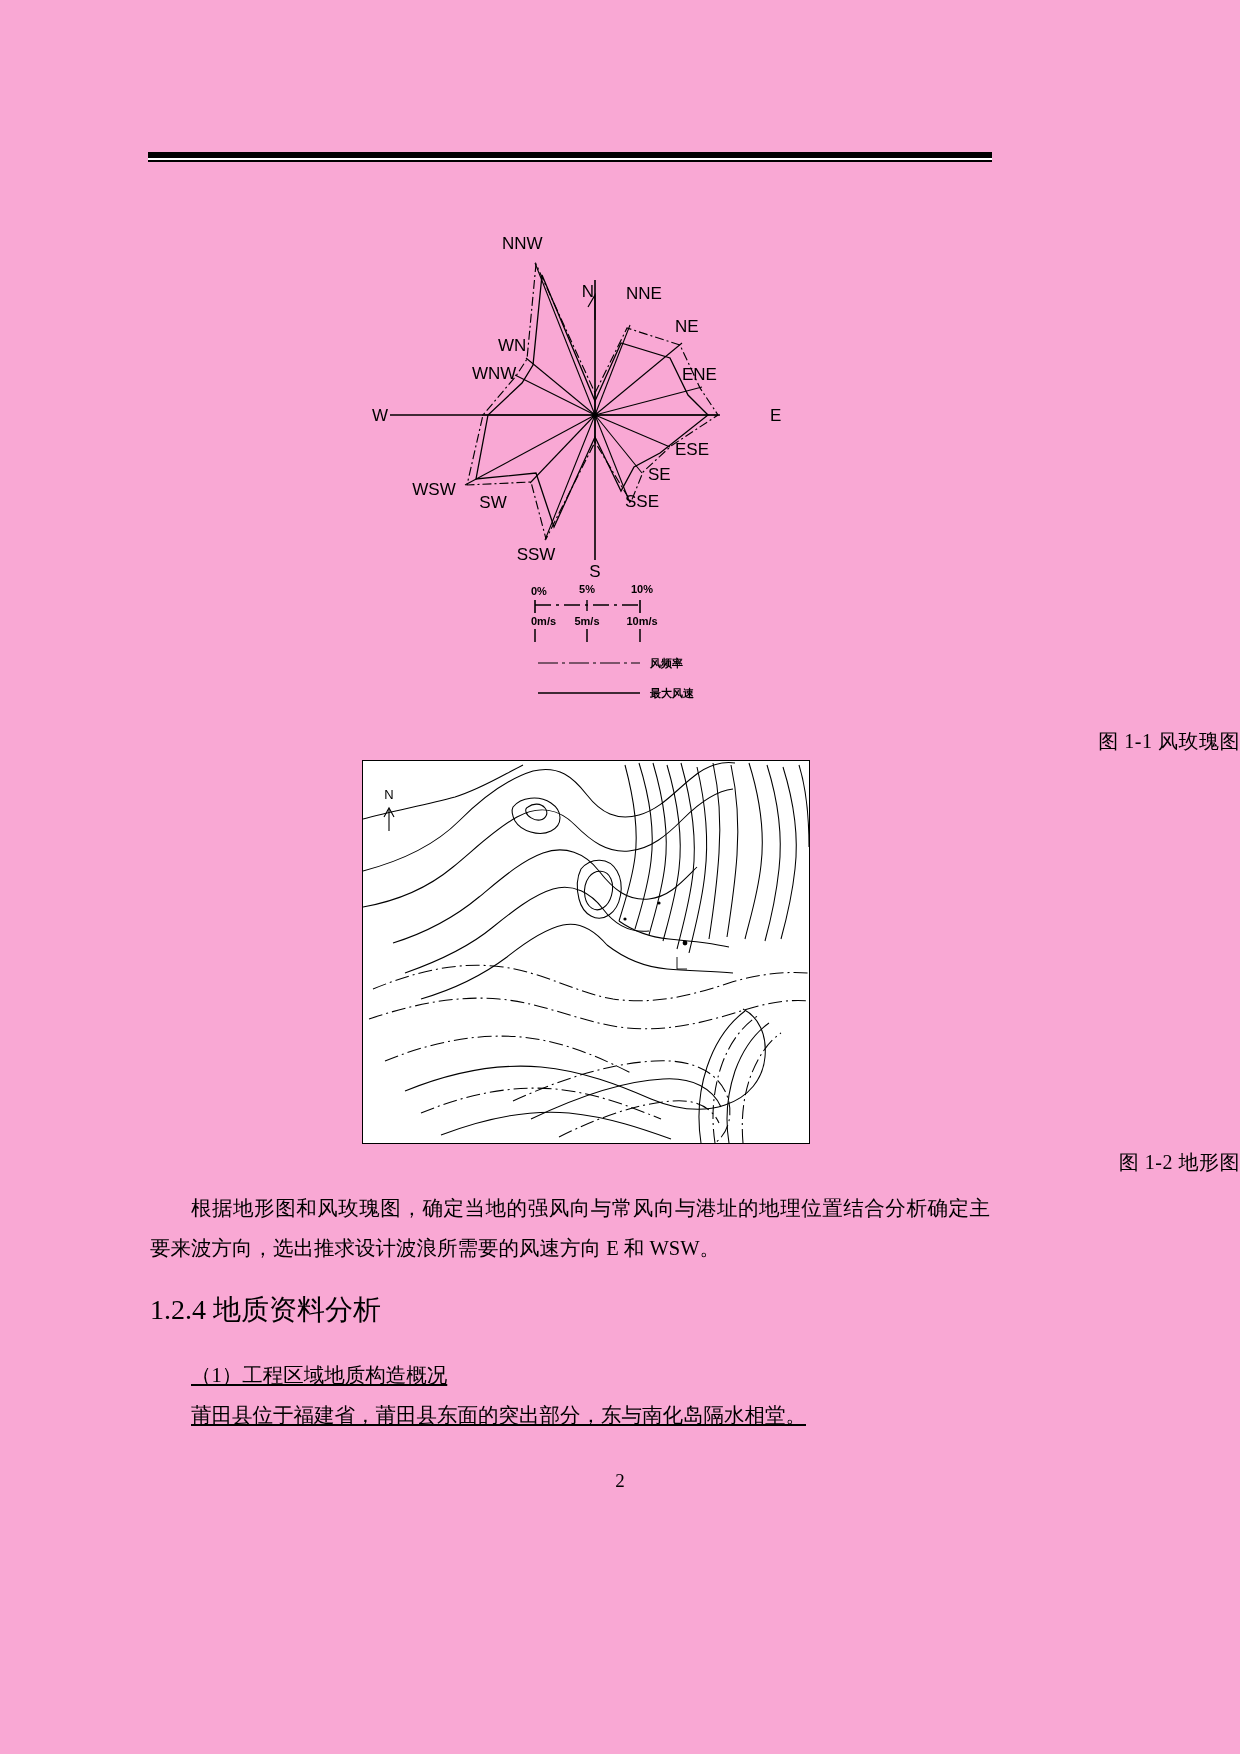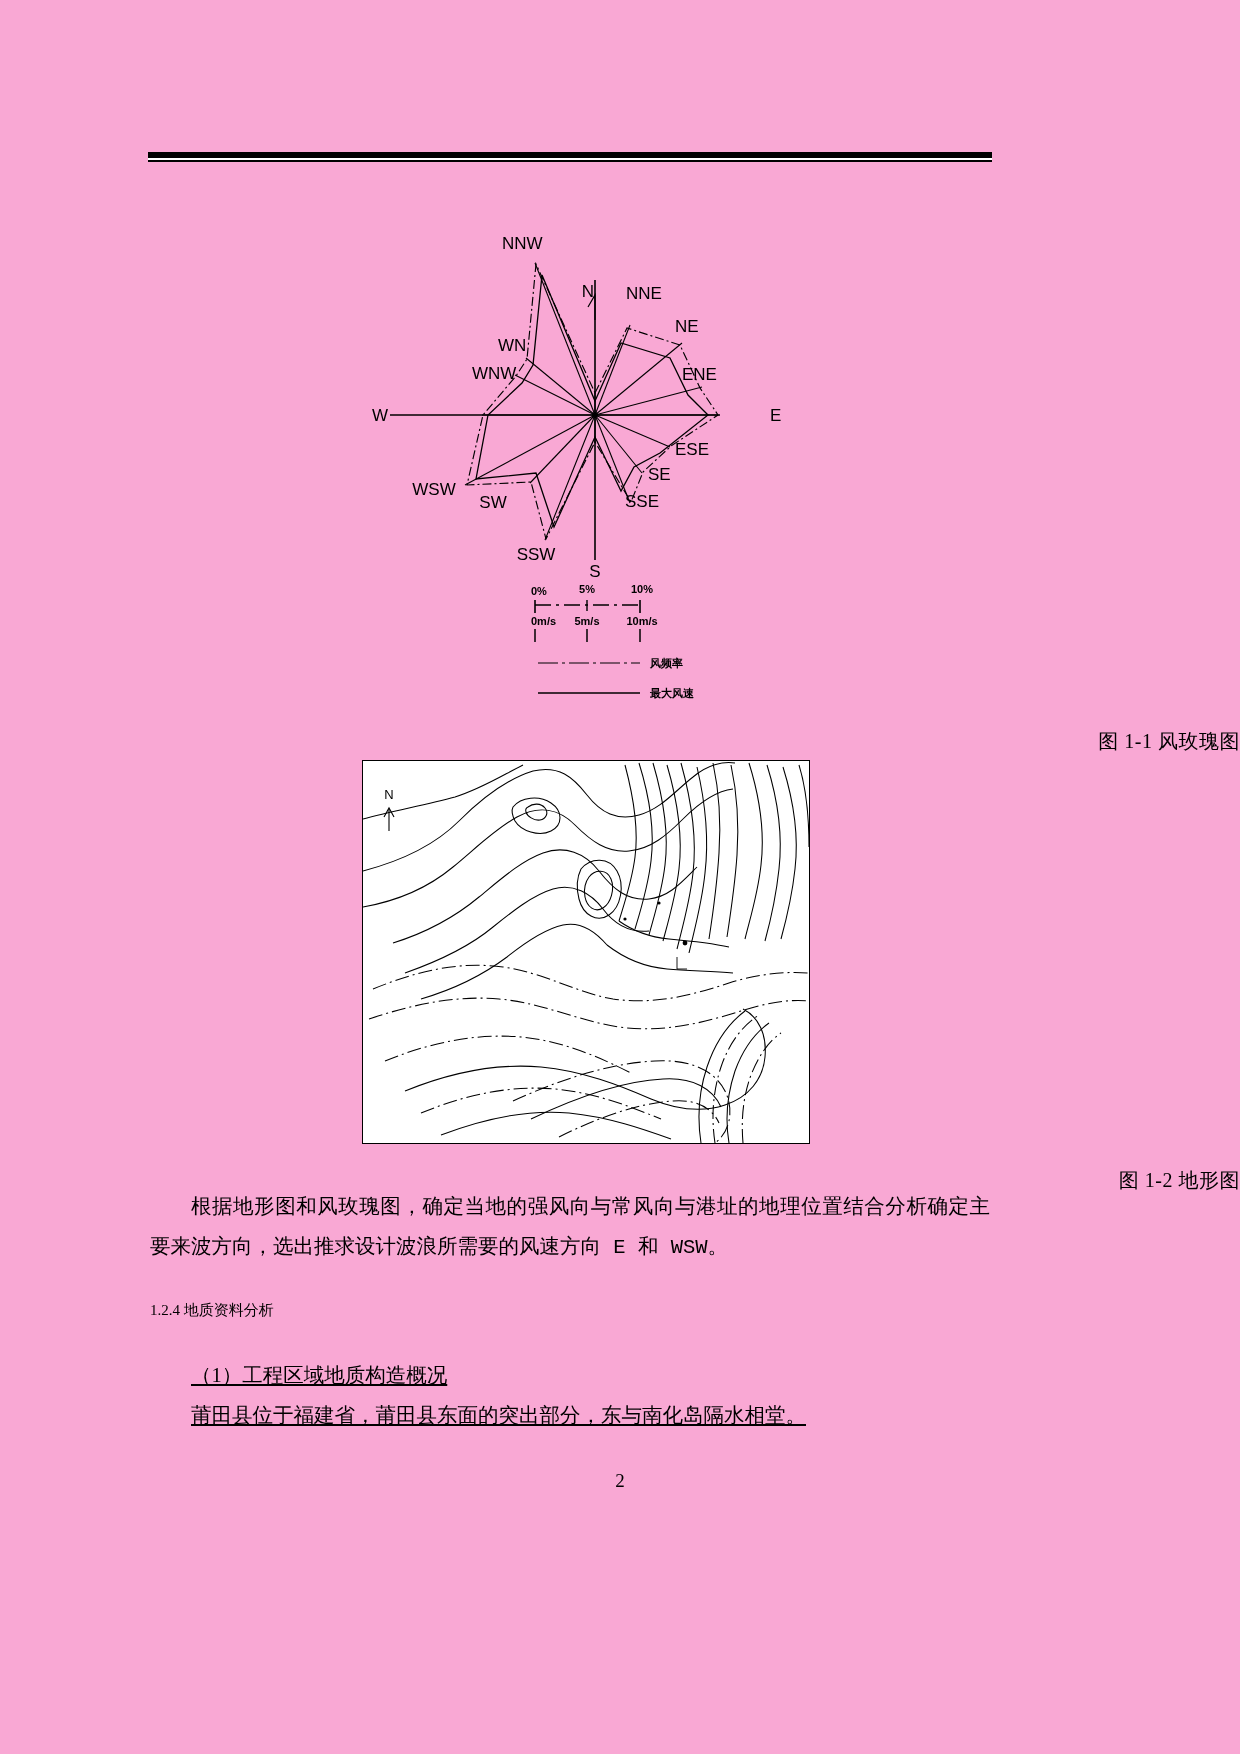--- a/index.html
+++ b/index.html
@@ -58,21 +58,21 @@
   .fig-caption {
     position: absolute;
     width: 100%;
     text-align: right;
     font-family: "Liberation Serif", "DejaVu Serif", serif;
     font-size: 20px;
     letter-spacing: 0.5px;
     color: #000;
   }
   #caption-1 { left: 0; top: 728px; }
-  #caption-2 { left: 0; top: 1149px; margin-top: 18px; }
+  #caption-2 { left: 0; top: 1149px; }
 
   
   .topo-figure {
     position: absolute;
     left: 362px;
     top: 760px;
     width: 446px;
     height: 382px;
     border: 1px solid #000;
     background: #fff;
@@ -85,22 +85,22 @@
     position: absolute;
     left: 150px;
     width: 940px;
     font-size: 20.5px;
     line-height: 40px;
     text-align: justify;
     color: #000;
   }
   .indent2 { text-indent: 2em; }
 
-  #para-1 { top: 1188px; width: 840px; font-family: Liberation Mono, monospace; }
-  #heading-124 { top: 1290px; font-size: 15px; font-family: Liberation Serif, serif; }
+  #para-1 { top: 1188px; width: 840px; }
+  #heading-124 { top: 1290px; font-size: 28px; font-family: Liberation Serif, serif; }
   #para-2 { top: 1355px; text-decoration: underline; }
   #para-3 { top: 1395px; text-decoration: underline; }
 
   .page-number {
     position: absolute;
     top: 1470px;
     left: 0;
     width: 1240px;
     text-align: center;
     font-size: 19px;

